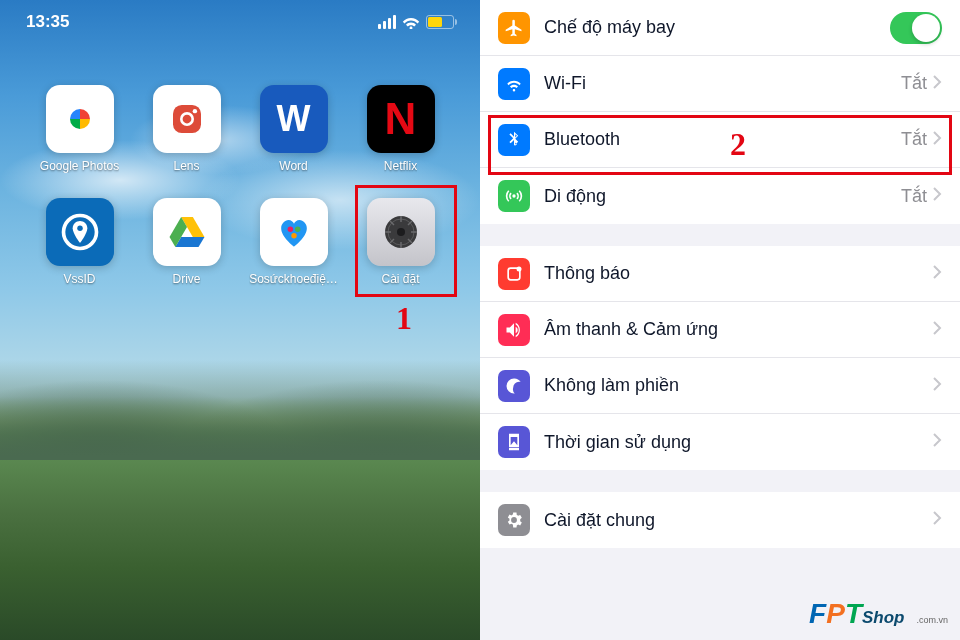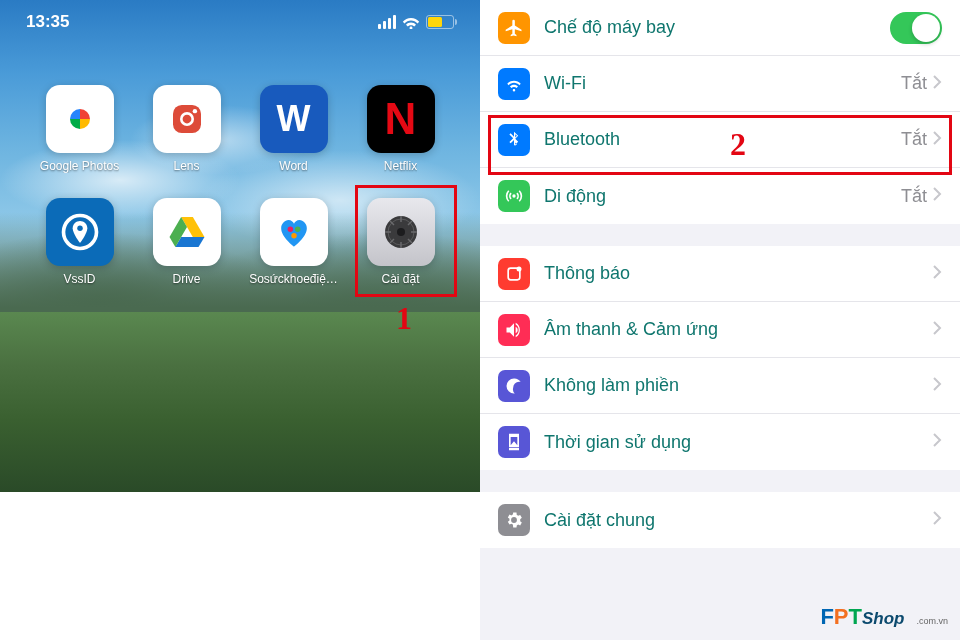--- a/index.html
+++ b/index.html
@@ -1,17 +1,17 @@
 <!DOCTYPE html>
 <html><head>
 <meta charset="utf-8">
 <style>
 *{margin:0;padding:0;box-sizing:border-box;font-family:-apple-system,BlinkMacSystemFont,"Segoe UI",sans-serif}
 body{width:960px;height:640px;display:flex;background:#fff;overflow:hidden;position:relative}
-.left{width:480px;height:492px;position:relative;background:linear-gradient(to bottom,#2a7bc4 0%,#4a9bd8 15%,#6db4e0 30%,#8ec8e8 45%,#a8d4e8 55%,#b8dce8 62%,#a0c888 66%,#7ab060 68%,#4a7840 78%,#285030 100%);overflow:hidden}
+.left{width:480px;height:640px;position:relative;background:linear-gradient(to bottom,#2a7bc4 0%,#4a9bd8 15%,#6db4e0 30%,#8ec8e8 45%,#a8d4e8 55%,#b8dce8 62%,#a0c888 66%,#7ab060 68%,#4a7840 78%,#285030 100%);overflow:hidden}
 .clouds{position:absolute;top:80px;left:0;right:0;height:260px;background:radial-gradient(ellipse 120px 40px at 120px 100px,rgba(255,255,255,.7),transparent),radial-gradient(ellipse 140px 50px at 340px 120px,rgba(255,255,255,.6),transparent),radial-gradient(ellipse 90px 35px at 220px 60px,rgba(255,255,255,.5),transparent)}
 .mountains{position:absolute;bottom:160px;left:0;right:0;height:120px;background:linear-gradient(to bottom,transparent,#4a6a50 80%),radial-gradient(ellipse 200px 80px at 100px 100px,#3a5a40,transparent),radial-gradient(ellipse 220px 90px at 380px 110px,#3a5a40,transparent)}
 .fields{position:absolute;bottom:0;left:0;right:0;height:180px;background:linear-gradient(to bottom,#5a8850 0%,#4a7040 30%,#3a6030 60%,#2a4a28 100%)}
 .statusbar{position:absolute;top:0;left:0;right:0;height:44px;display:flex;align-items:center;padding:0 26px;color:#fff;z-index:10}
 .sb-time{font-size:17px;font-weight:600}
 .sb-right{margin-left:auto;display:flex;align-items:center;gap:6px}
 .sig{display:flex;gap:2px;align-items:flex-end}
 .sig span{width:3px;background:#fff;border-radius:1px}
 .sig span:nth-child(1){height:5px}.sig span:nth-child(2){height:8px}.sig span:nth-child(3){height:11px}.sig span:nth-child(4){height:14px}
 .wifi-ic{width:18px;height:14px}
@@ -28,30 +28,30 @@
 .hi-box{border:3px solid #e30613;position:absolute;z-index:20}
 .hi1{top:185px;left:355px;width:102px;height:112px}
 .anno{position:absolute;color:#e30613;font-size:32px;font-weight:700;font-family:"Times New Roman",serif;z-index:21}
 .a1{top:300px;left:396px}
 .right{width:480px;height:640px;background:#f2f2f7;overflow-y:auto;position:relative}
 .group{background:#fff;margin-bottom:22px;border-radius:0}
 .row{display:flex;align-items:center;padding:10px 18px;min-height:56px;border-bottom:.5px solid #e5e5ea;position:relative}
 .row:last-child{border-bottom:none}
 .ricon{width:32px;height:32px;border-radius:7px;display:flex;align-items:center;justify-content:center;margin-right:14px;flex-shrink:0;color:#fff}
 .ricon svg{width:20px;height:20px}
-.rlabel{font-size:18px;color:#0f766e;flex:1}
+.rlabel{font-size:18px;color:#0f172a;flex:1}
 .rval{font-size:18px;color:#8e8e93;margin-right:6px}
 .chev{color:#c7c7cc;font-size:16px}
 .chev svg{width:9px;height:14px}
 .toggle{width:52px;height:32px;background:#34c759;border-radius:16px;position:relative}
 .toggle::after{content:"";position:absolute;width:28px;height:28px;background:#fff;border-radius:50%;top:2px;right:2px;box-shadow:0 2px 4px rgba(0,0,0,.2)}
 .hi2{top:115px;left:8px;width:464px;height:60px}
 .a2{top:126px;left:730px}
 .brand{position:absolute;bottom:10px;right:12px;display:flex;align-items:baseline;z-index:30}
-.fpt{font-size:22px;font-weight:900;}
+.fpt{font-size:28px;font-weight:900;font-style:italic}
 .fpt .f{color:#0066b3}.fpt .p{color:#f37021}.fpt .t{color:#00a651}
 .shop{color:#0c4a6e;font-size:17px;font-weight:700;font-style:italic}
 .dom{color:#666;font-size:9px;margin-left:12px}
 </style>
 </head>
 <body>
 
 <div class="left">
   <div class="clouds"></div>
   <div class="mountains"></div>

